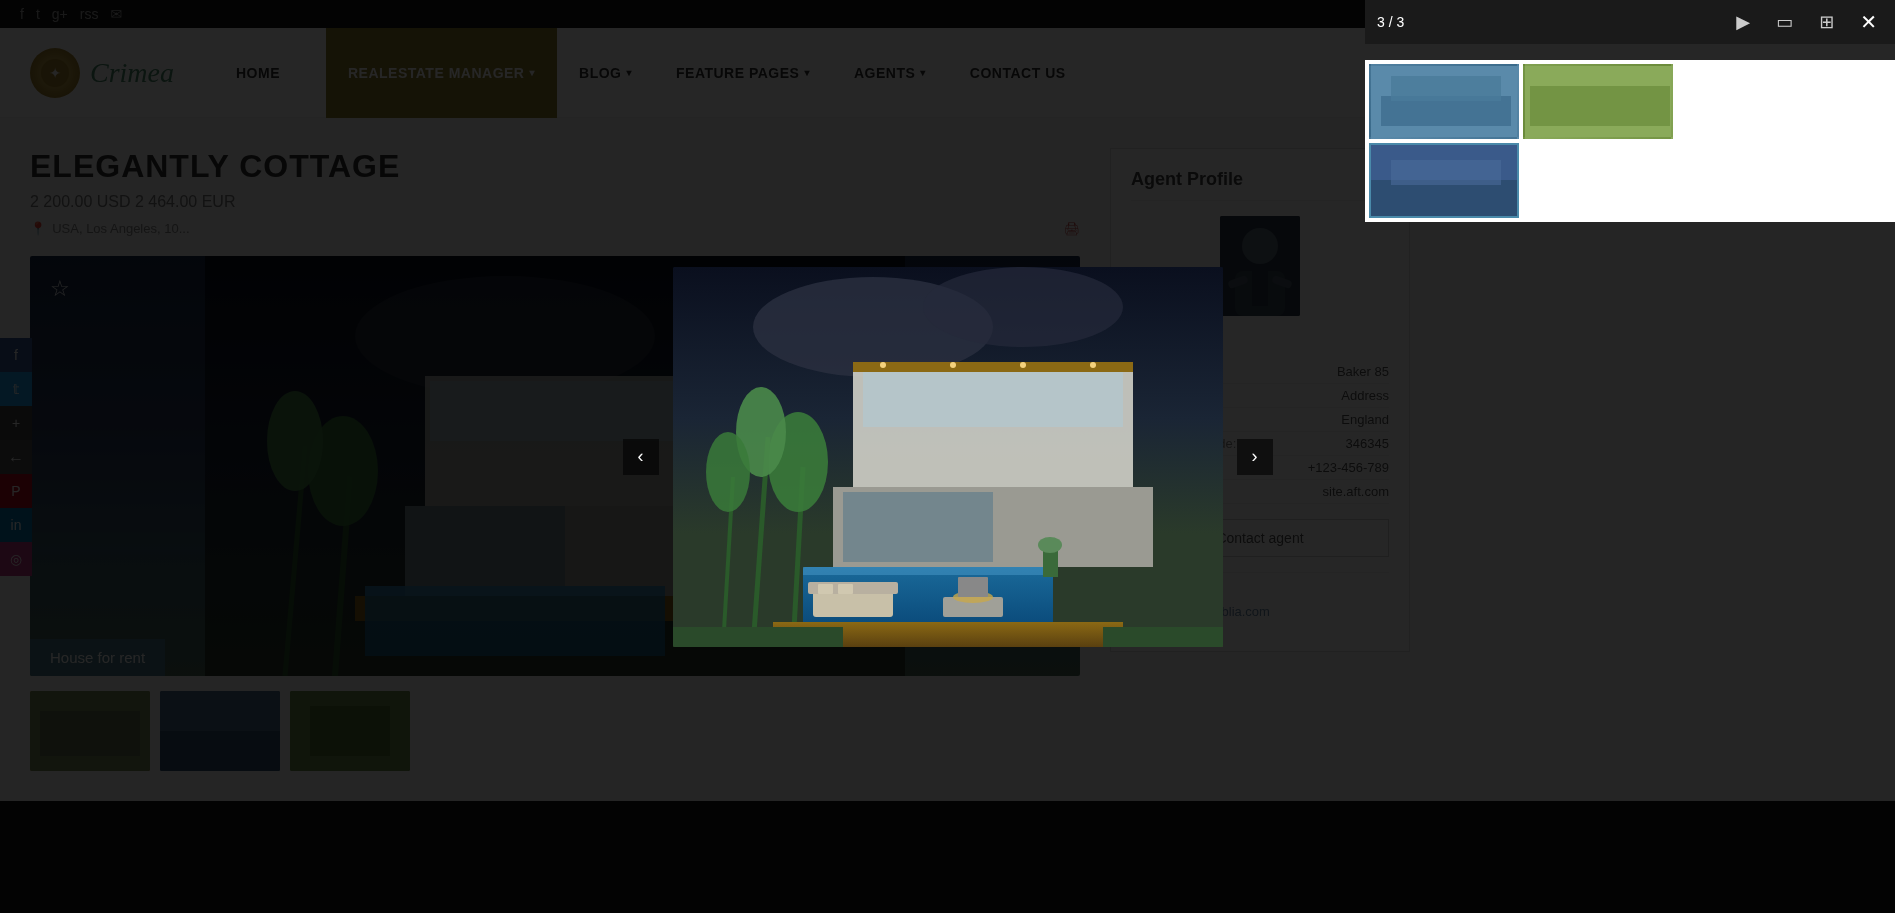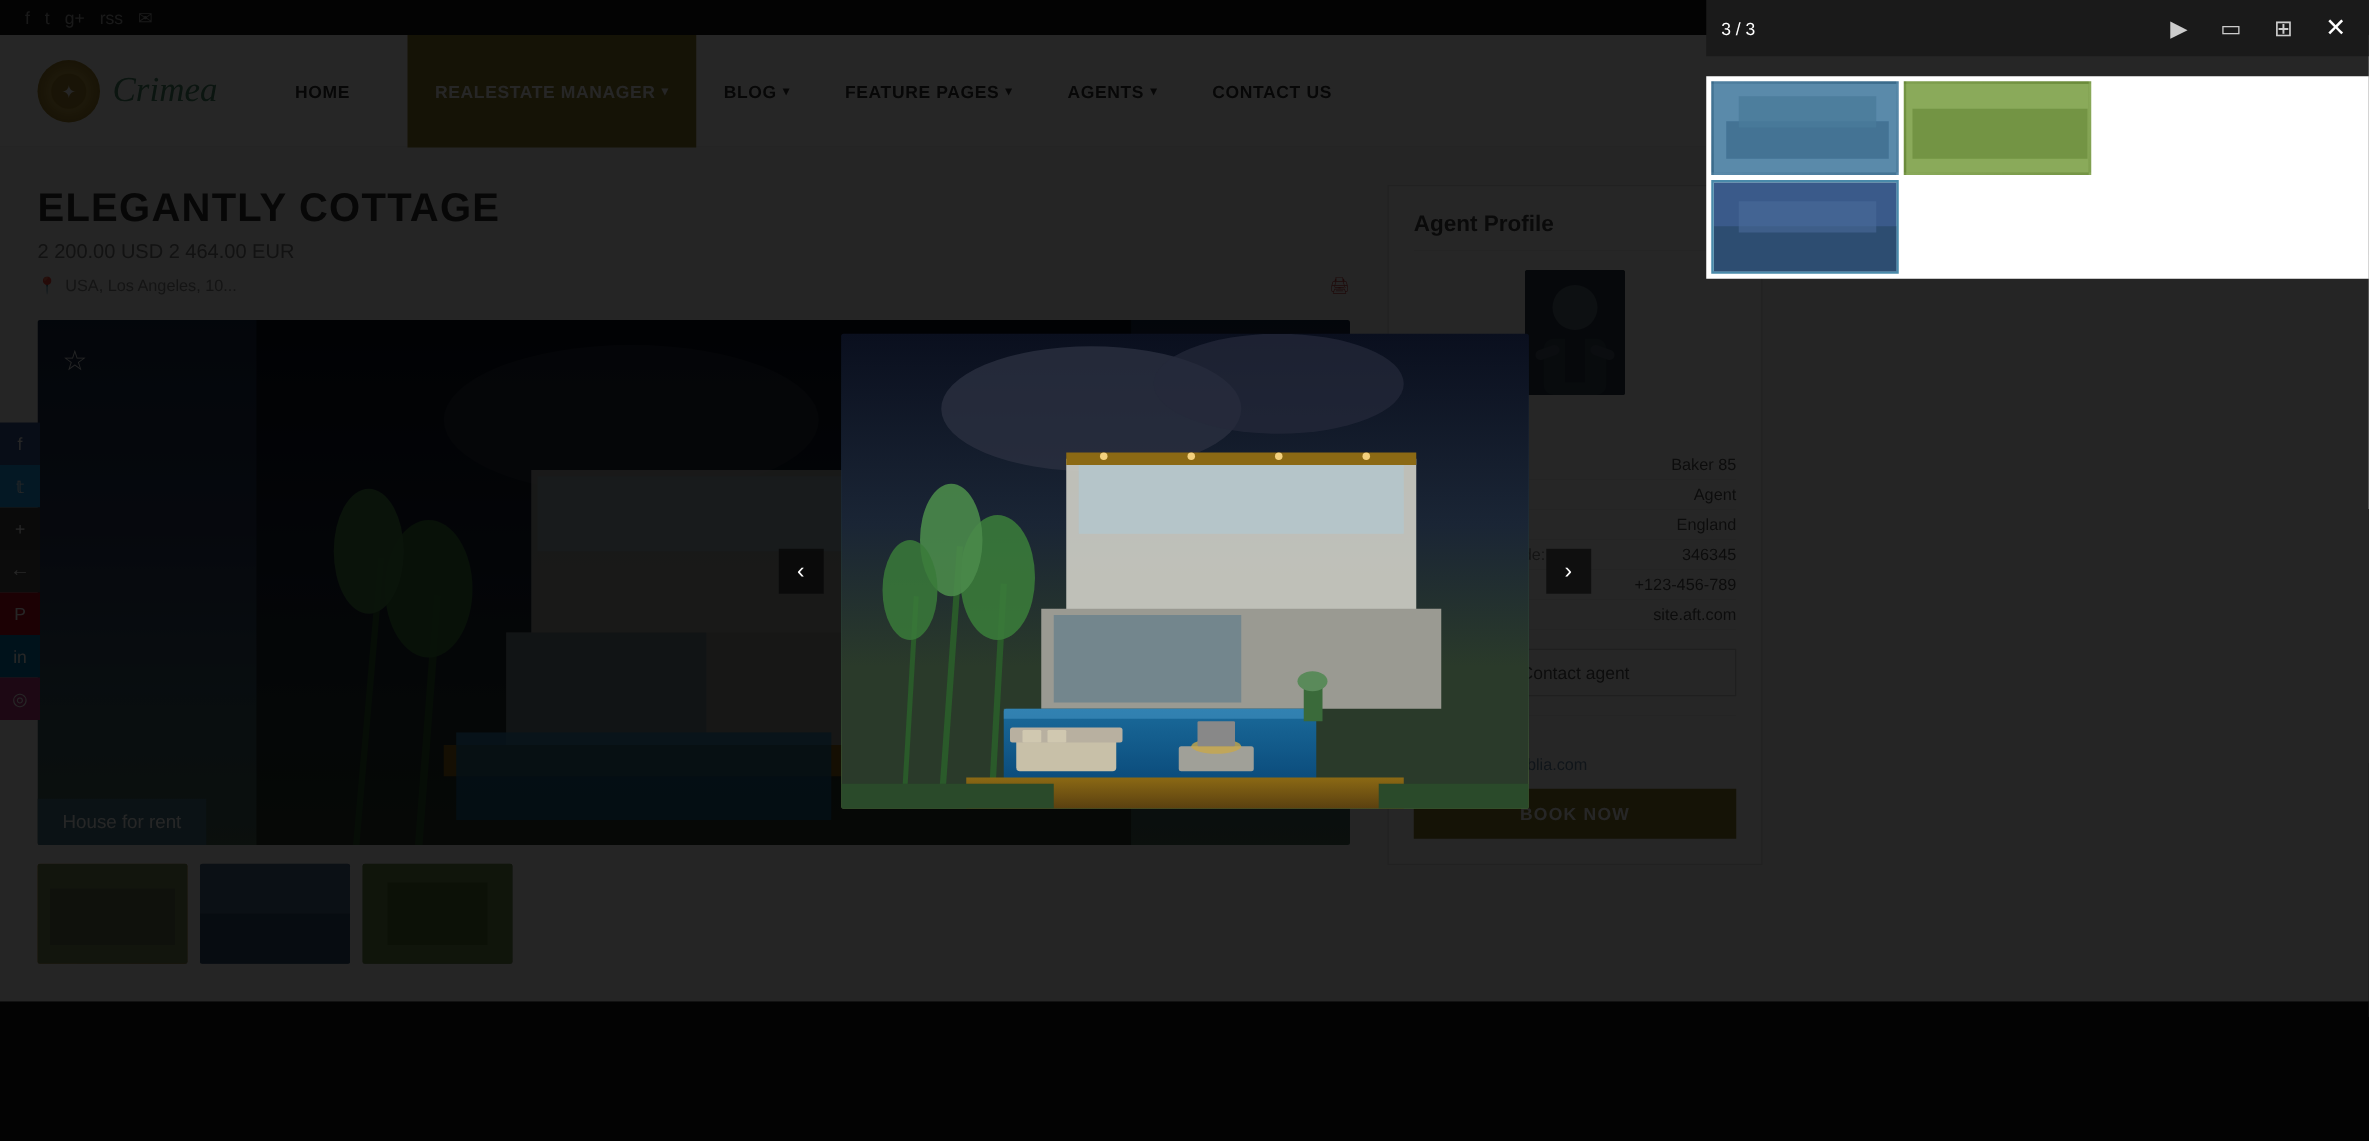--- a/index.html
+++ b/index.html
@@ -683,21 +683,21 @@
         </div>
 
         <div class="agent-name">Nick Gray</div>
 
         <div class="agent-detail-row">
           <span class="agent-detail-label">Address 1</span>
           <span>Baker 85</span>
         </div>
         <div class="agent-detail-row">
           <span class="agent-detail-label">City:</span>
-          <span>Agent</span>
+          <span>Address</span>
         </div>
         <div class="agent-detail-row">
           <span class="agent-detail-label">Country:</span>
           <span>England</span>
         </div>
         <div class="agent-detail-row">
           <span class="agent-detail-label">Postal / ZIP Code:</span>
           <span>346345</span>
         </div>
         <div class="agent-detail-row">
@@ -707,18 +707,17 @@
         <div class="agent-detail-row">
           <span class="agent-detail-label">Web site</span>
           <span>site.aft.com</span>
         </div>
 
         <button class="contact-agent-btn">Contact agent</button>
 
         <div class="contact-form-section">
           <div class="contact-name">Mr. Mathews</div>
           <div class="contact-email">quickstart.p@thblia.com</div>
-          <button class="book-now-btn">Book now</button>
         </div>
       </div>
     </div>
   </div>
 </div>
 
 </body></html>

